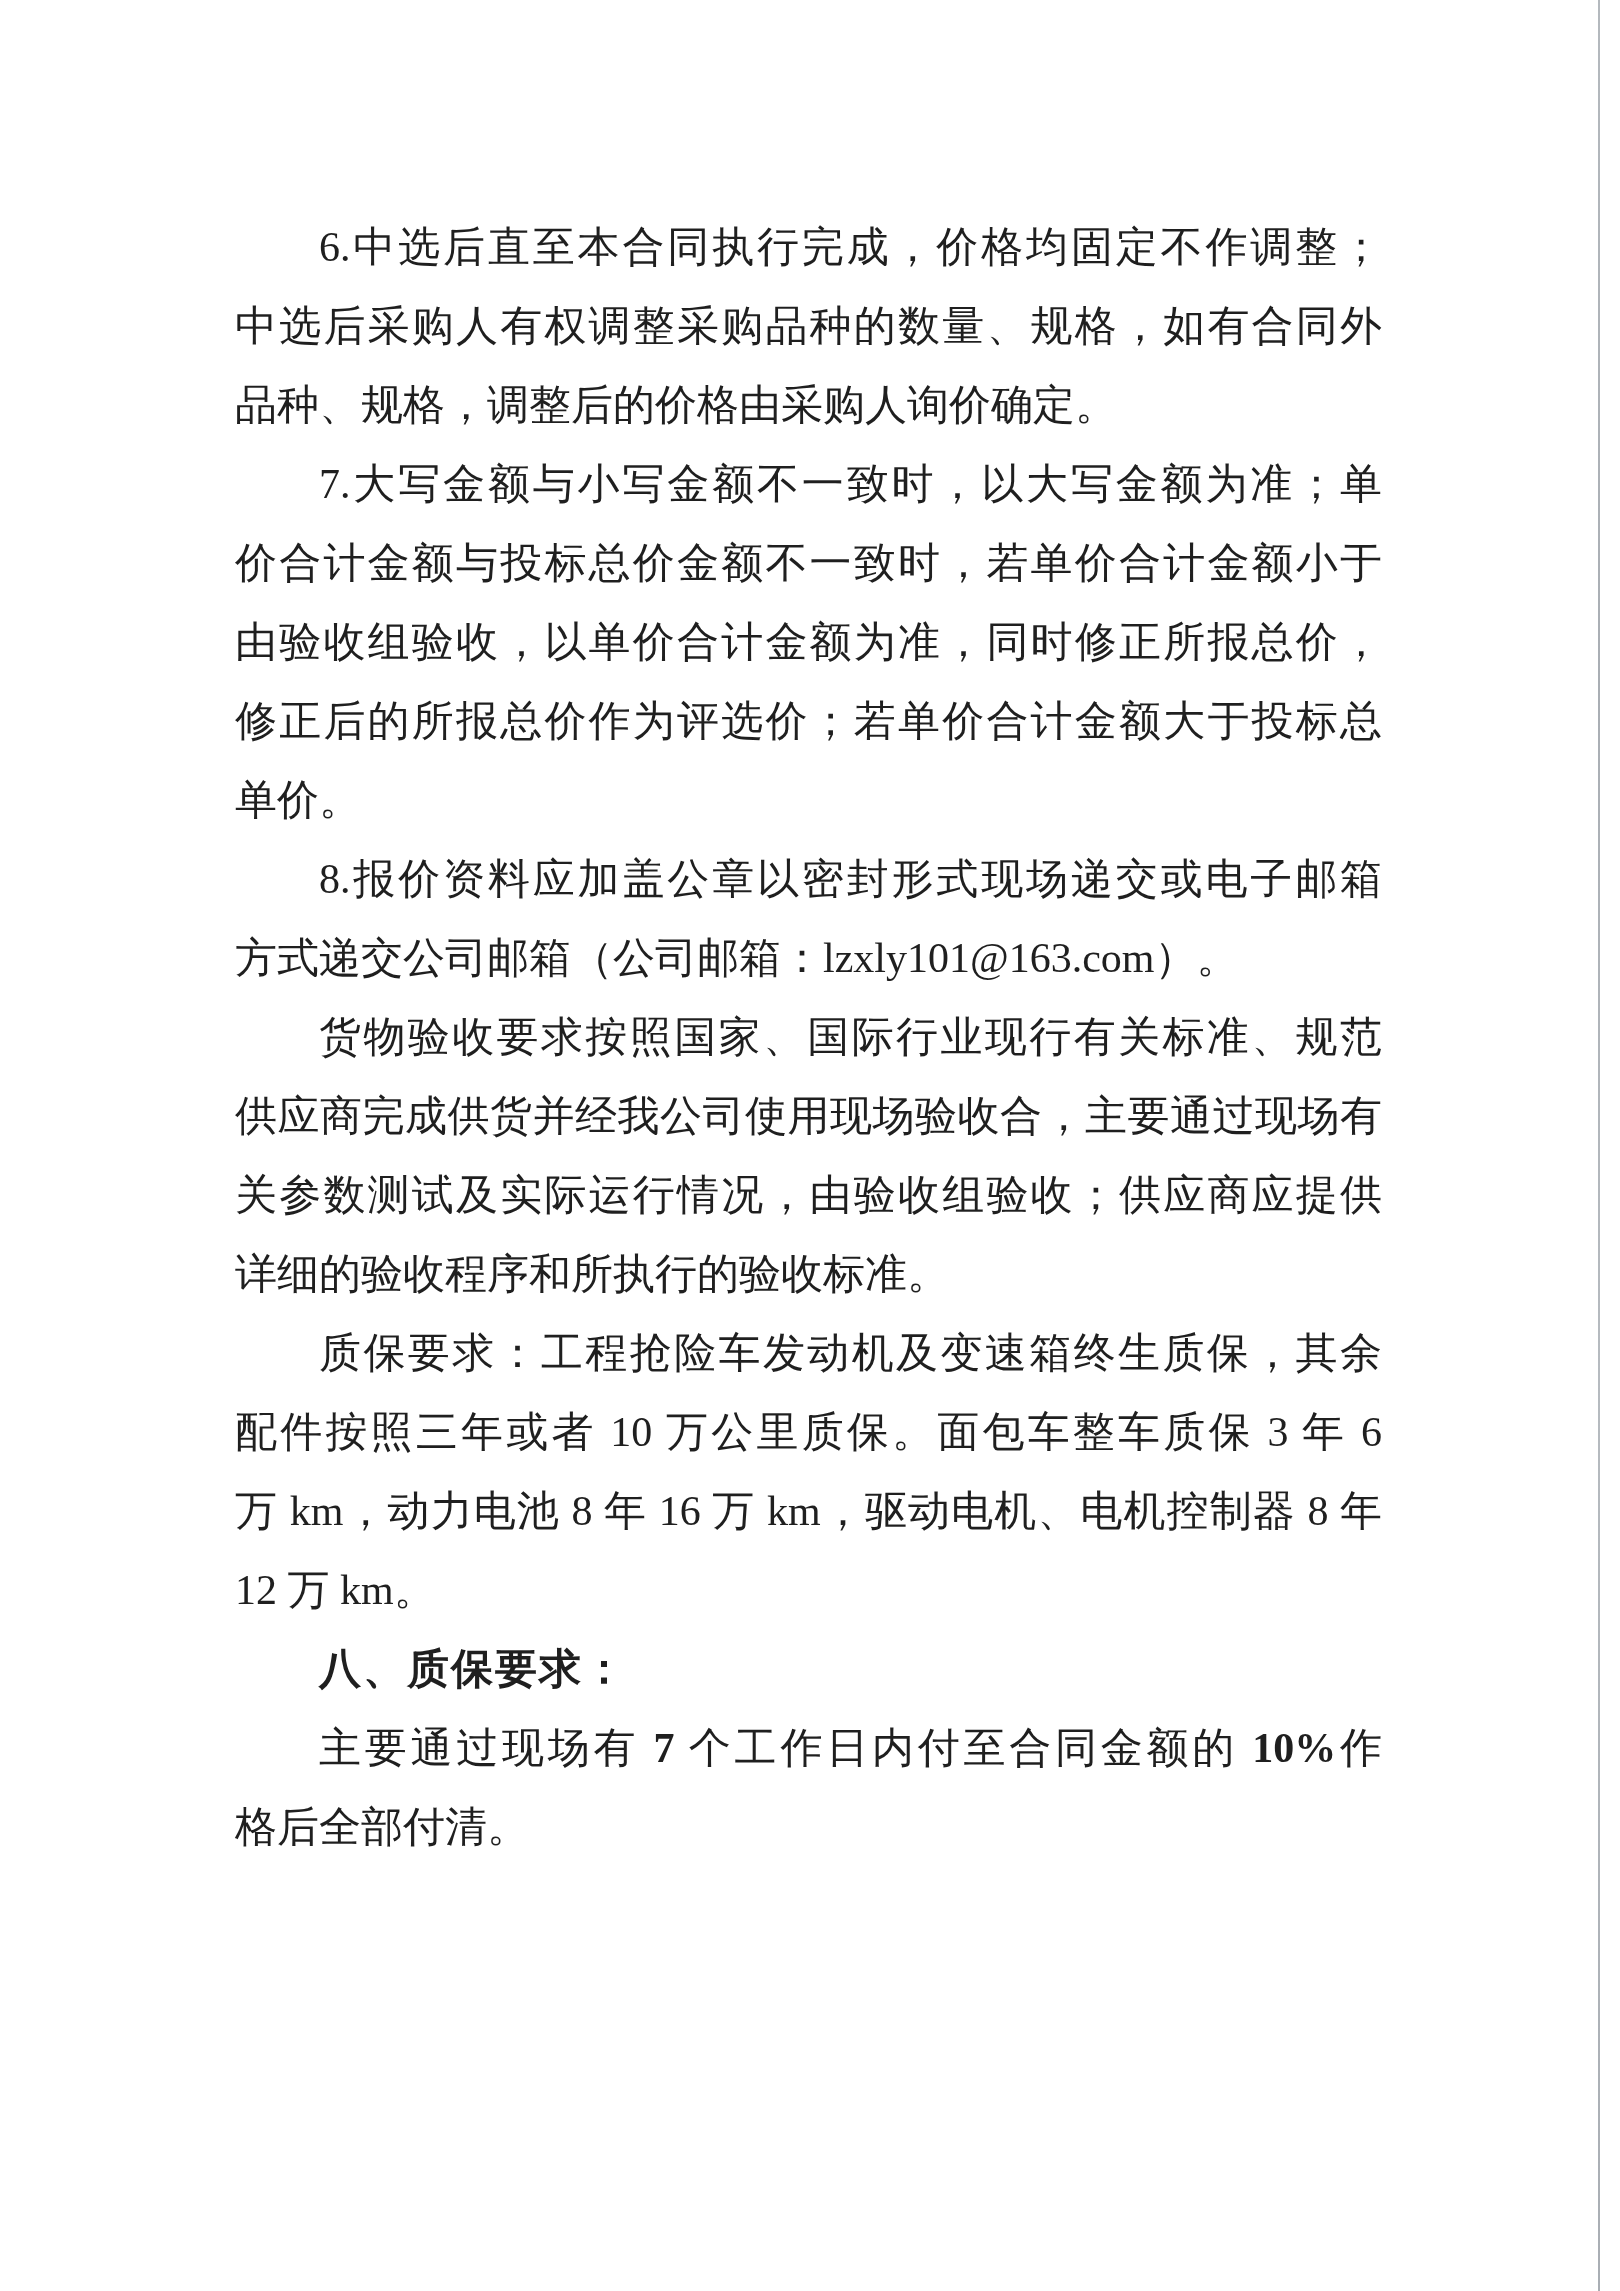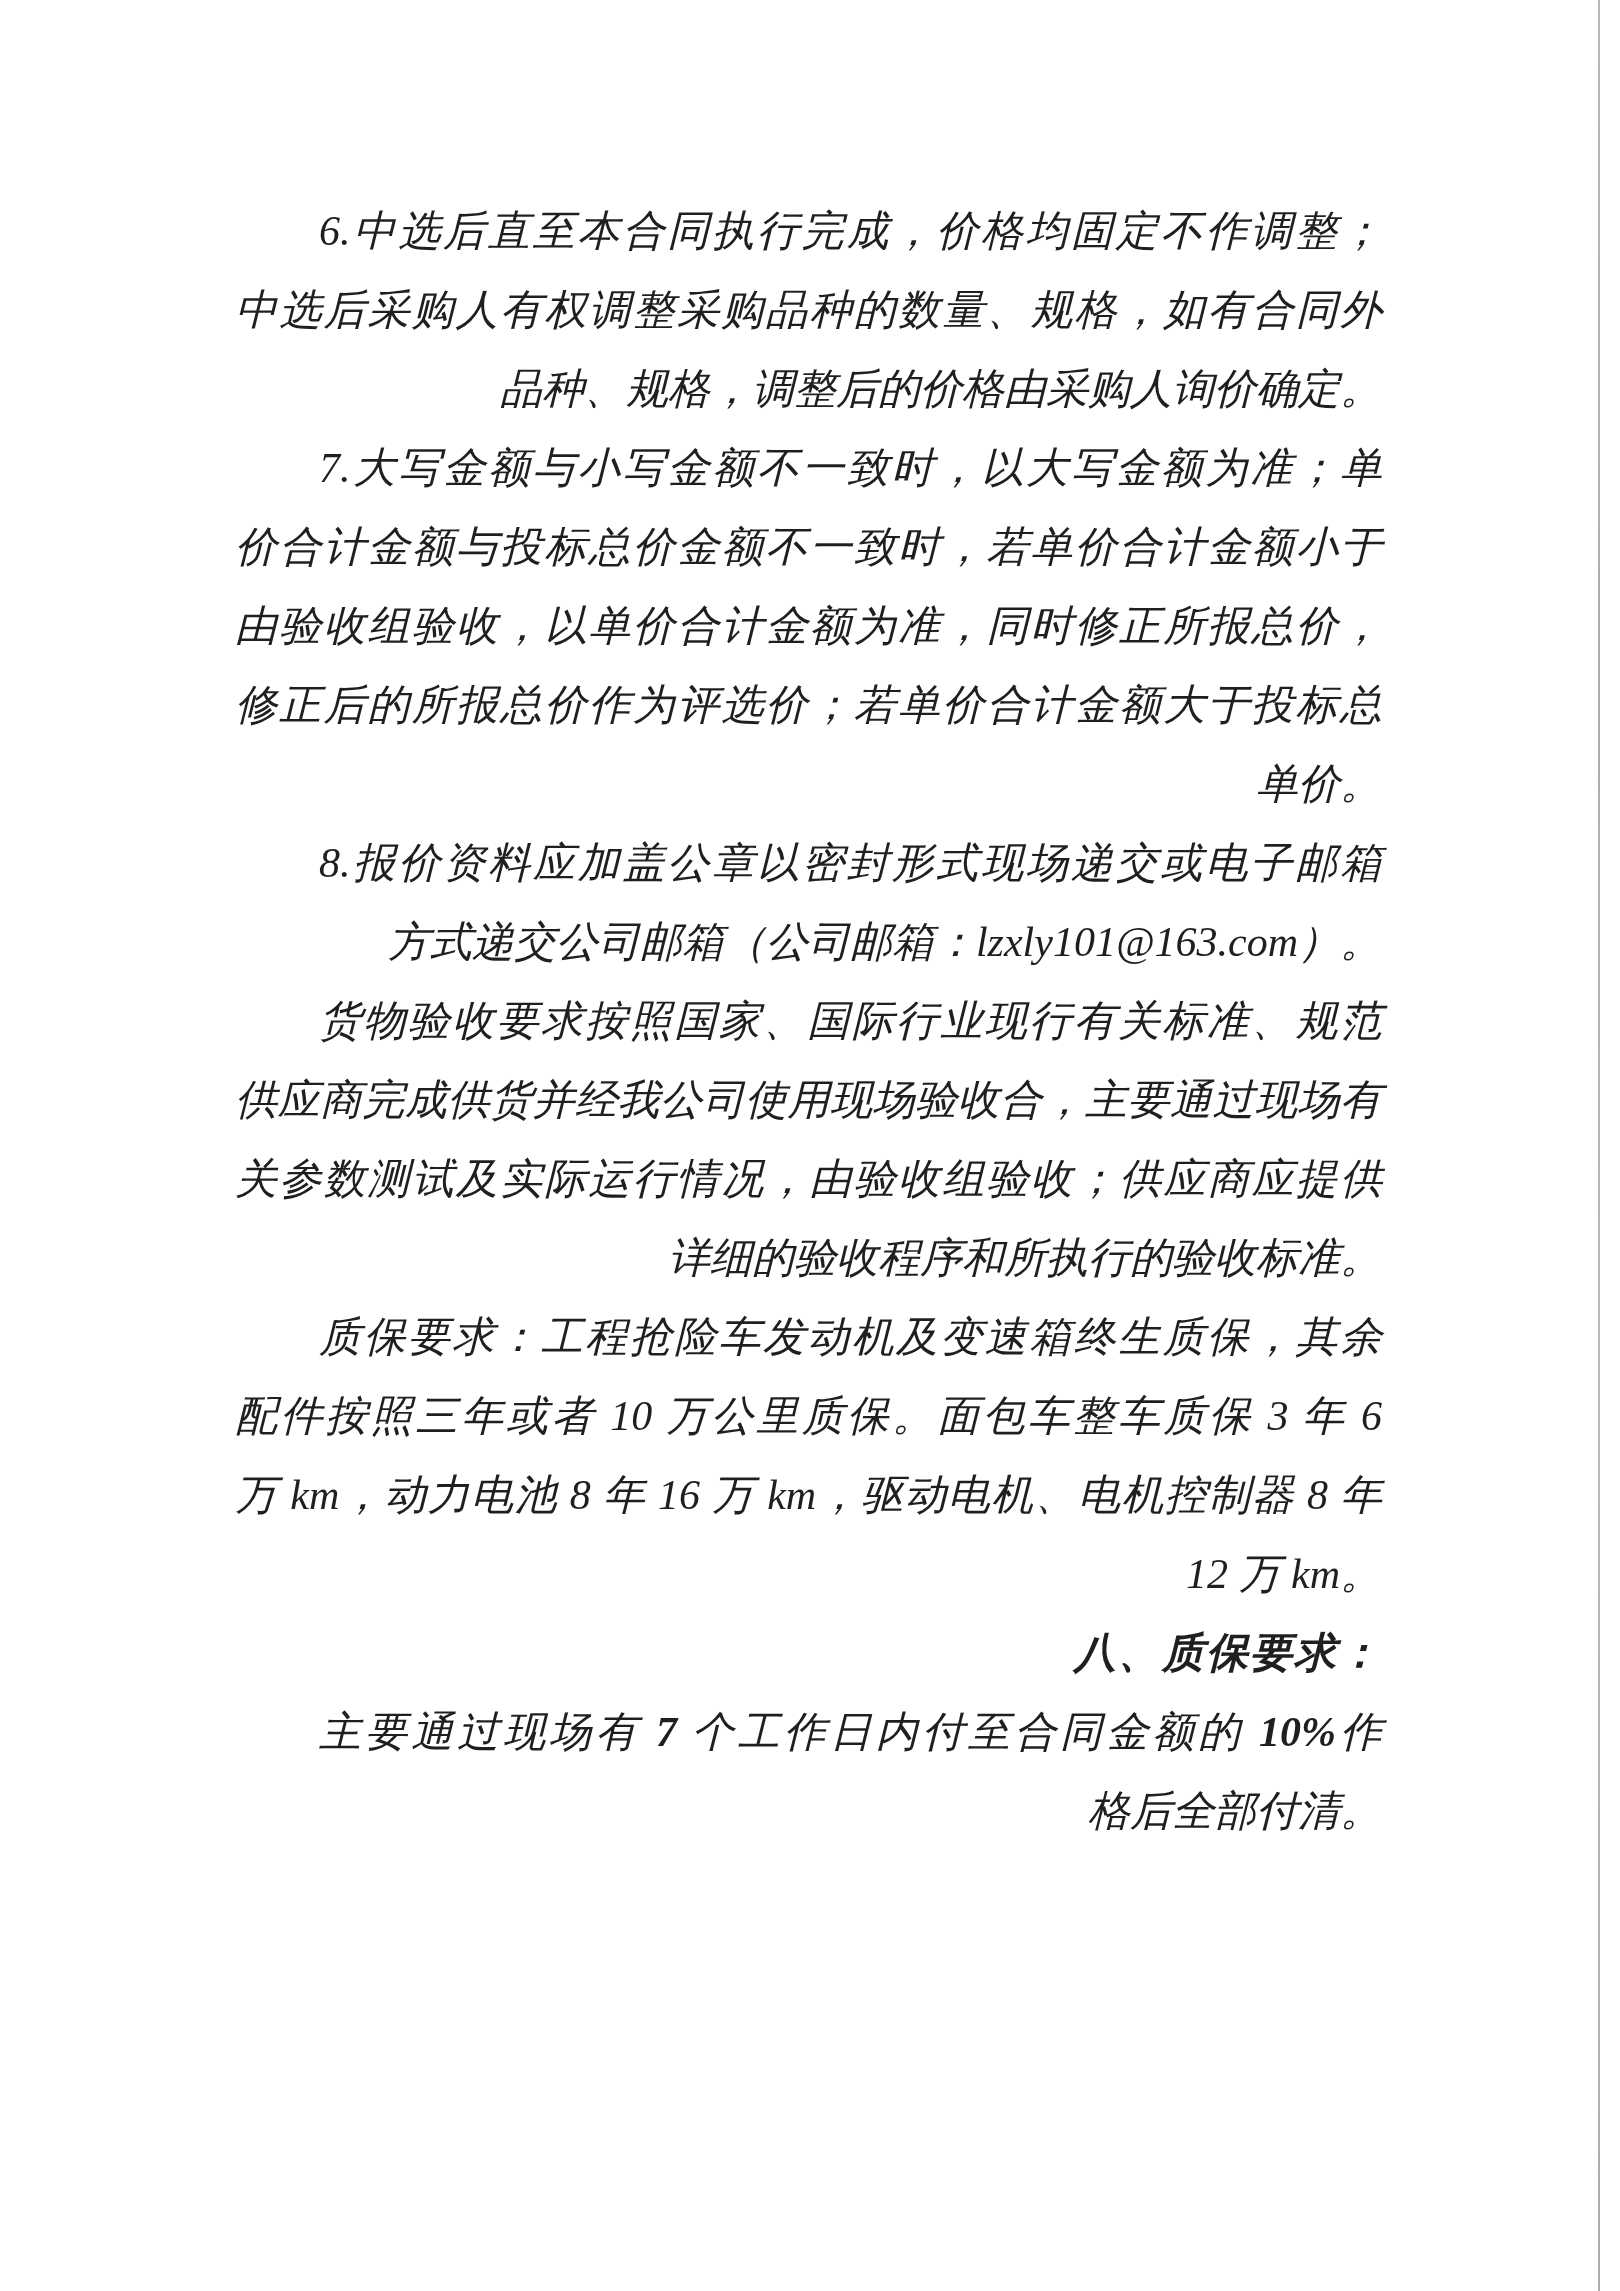--- a/index.html
+++ b/index.html
@@ -20,30 +20,29 @@
     position: absolute;
     left: 1598px;
     top: 0;
     width: 2px;
     height: 2292px;
     background: linear-gradient(#b4b9be, #a9aeb4 30%, #b6bbc0 60%, #a9aeb4);
   }
   .doc-body {
     position: absolute;
     left: 235px;
-    top: 192px;
+    top: 208px;
     width: 1147px;
-    font-style: italic;
   }
   .ln {
     height: 79px;
     line-height: 79px;
     font-size: 42px;
     letter-spacing: 0;
-    text-align: right;
+    text-align: left;
   }
   .j {
     text-align: justify;
     text-align-last: justify;
   }
   .ind {
     text-indent: 84px;
   }
   .heading {
     font-weight: 700;

